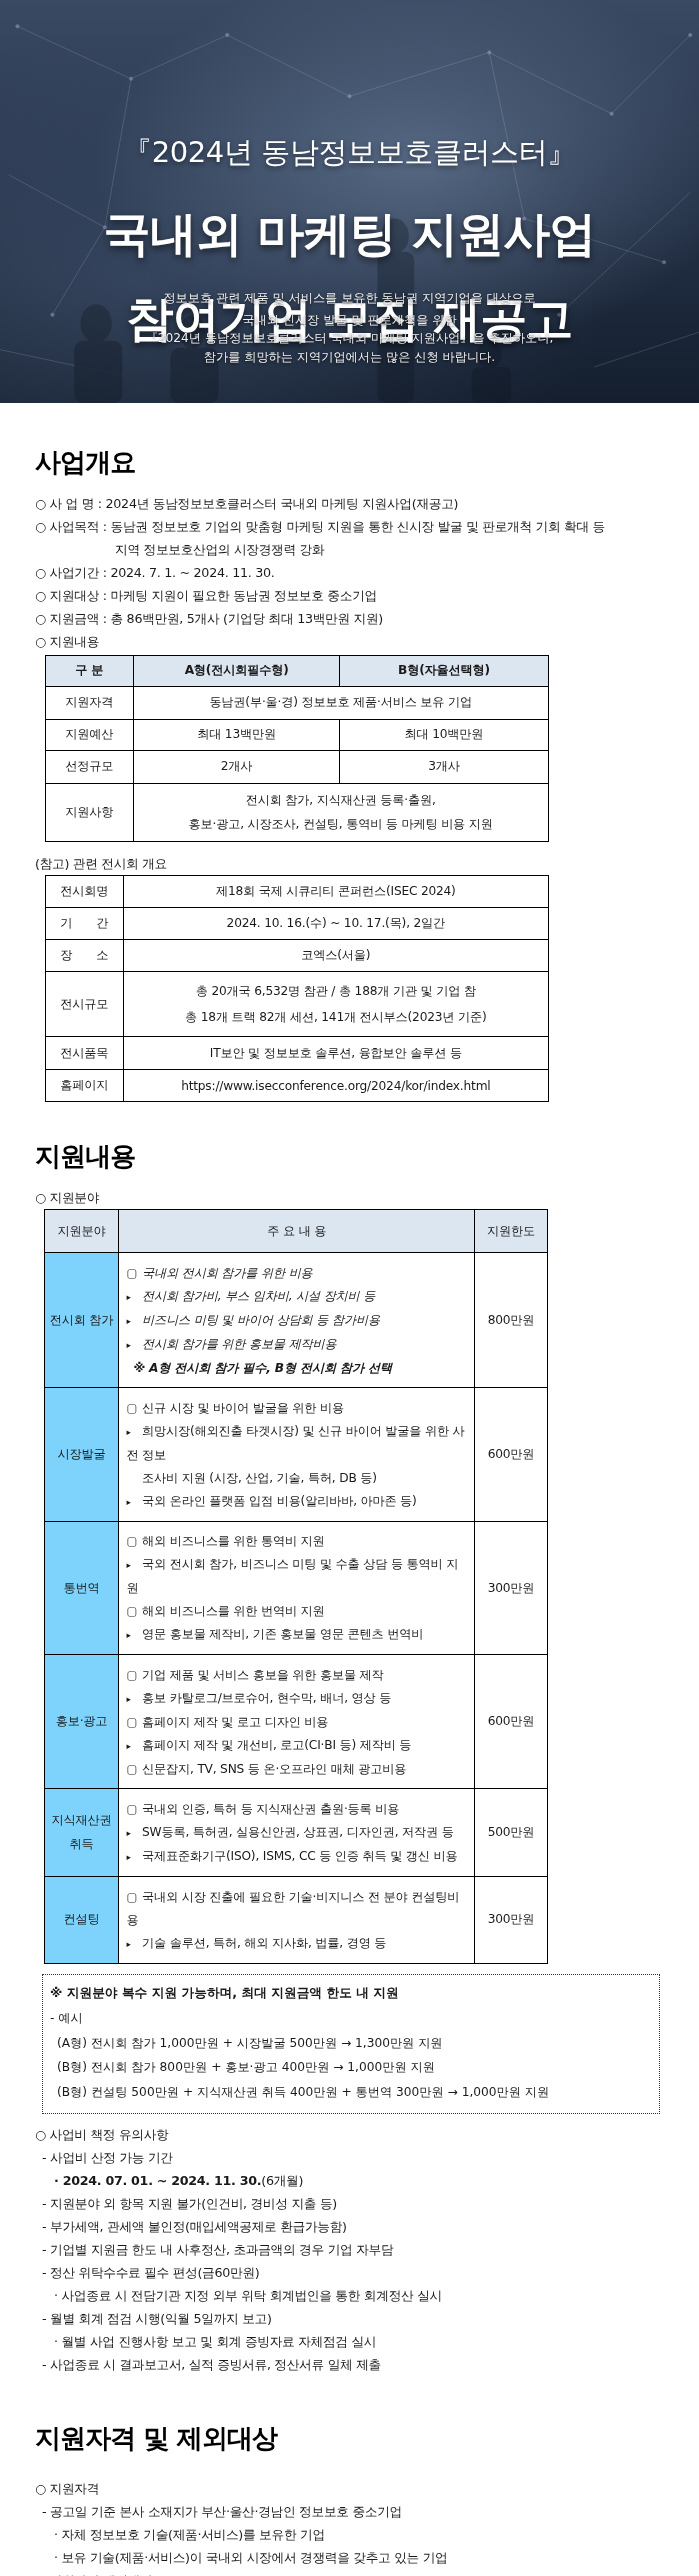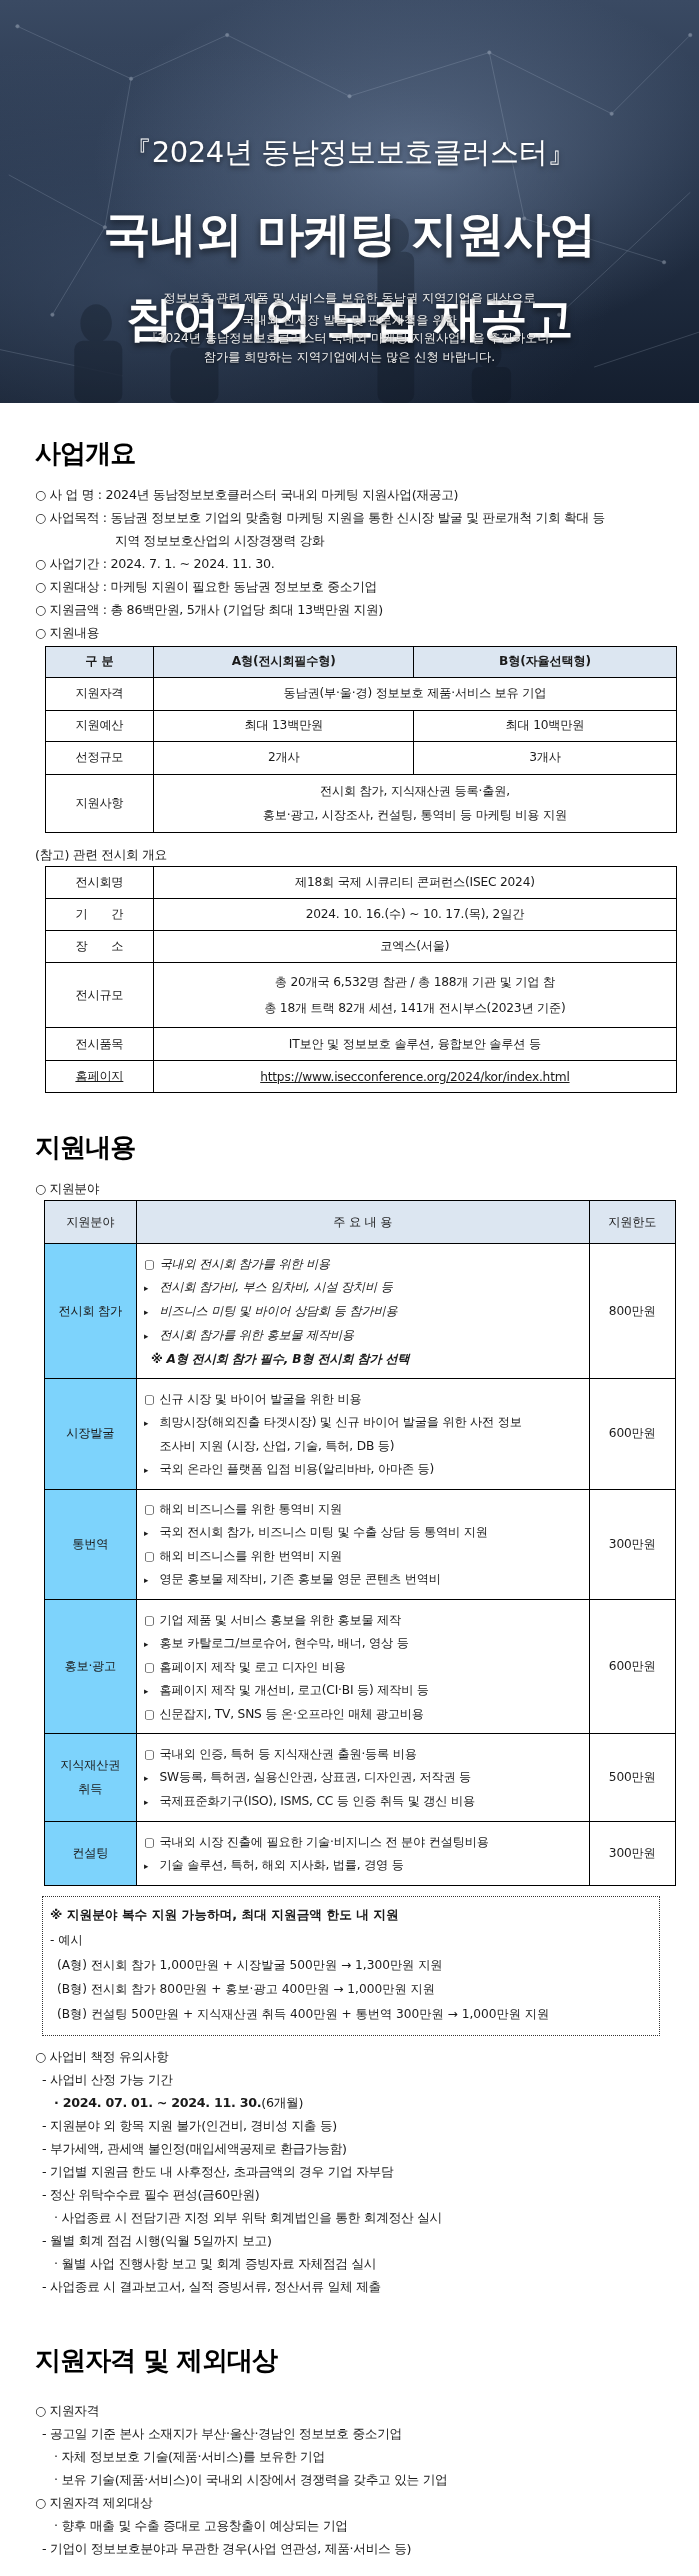--- a/index.html
+++ b/index.html
@@ -20,21 +20,21 @@
   .hdesc { position:absolute; left:0; right:0; text-align:center; font-size: 12.2px; color:#f2f2f2; text-shadow: 0 0.9px 2.6px rgba(0,0,0,0.7); }
 
   .section { padding: 0 35px; }
   .sec-title { font-size: 26px; font-weight: bold; letter-spacing: -0.9px; color: #000; }
   .line { font-size: 12.7px; line-height: 23px; color: #1a1a1a; letter-spacing: -0.3px; }
   .line.indent1 { padding-left: 7px; }
   .line.indent2 { padding-left: 19px; }
   .line.cont { padding-left: 80px; }
   .bold { font-weight: bold; }
 
-  table.t { border-collapse: collapse; width: 632px; margin-left: 9.6px; font-size: 12.2px; }
+  table.t { border-collapse: collapse; width: 504px; margin-left: 9.6px; font-size: 12.2px; }
   table.t td, table.t th { border: 0.9px solid #000; text-align: center; vertical-align: middle; padding: 0 3.5px; font-weight: normal; letter-spacing: -0.2px; }
   table.t th { background: #dce6f1; }
   table.t.first th { font-weight: bold; }
   .lbl-gray { background: #7dd3fc; }
   .cell-left { text-align: left !important; padding: 5.2px 7px !important; }
   .item { font-size: 12.2px; line-height: 23px; letter-spacing: -0.2px; }
   .item.sq::before { content: "\25A2"; display:inline-block; width:15.7px; font-size: 11.4px; }
   .item.tri { padding-left: 0; }
   .item.tri::before { content: "\25B8"; display:inline-block; width:15.7px; font-size: 8.7px; }
   .item.tricont { padding-left: 15.7px; }
@@ -93,21 +93,21 @@
     <div class="hero-sub">『2024년 동남정보보호클러스터』</div>
     <div class="hero-title l1">국내외 마케팅 지원사업</div>
     <div class="hero-title l2">참여기업 모집 재공고</div>
     <div class="hdesc" style="top:290px;">정보보호 관련 제품 및 서비스를 보유한 동남권 지역기업을 대상으로</div>
     <div class="hdesc" style="top:312px;">국내외 신시장 발굴 및 판로개척을 위한</div>
     <div class="hdesc" style="top:330px;">『2024년 동남정보보호클러스터 국내외 마케팅 지원사업』을 추진하오니,</div>
     <div class="hdesc" style="top:349px;">참가를 희망하는 지역기업에서는 많은 신청 바랍니다.</div>
   </div>
 </div>
 
-<div class="section" style="padding-top:33px;">
+<div class="section" style="padding-top:42px;">
   <div class="sec-title">사업개요</div>
   <div style="margin-top:12.2px;">
     <div class="line"><span>○ 사 업 명 : </span><span>2024년 동남정보보호클러스터 국내외 마케팅 지원사업(재공고)</span></div>
     <div class="line"><span>○ 사업목적 : </span><span>동남권 정보보호 기업의 맞춤형 마케팅 지원을 통한 신시장 발굴 및 판로개척 기회 확대 등</span></div>
     <div class="line cont">지역 정보보호산업의 시장경쟁력 강화</div>
     <div class="line"><span>○ 사업기간 : </span><span>2024. 7. 1. ~ 2024. 11. 30.</span></div>
     <div class="line"><span>○ 지원대상 : </span><span>마케팅 지원이 필요한 동남권 정보보호 중소기업</span></div>
     <div class="line"><span>○ 지원금액 : </span><span>총 86백만원, 5개사 (기업당 최대 13백만원 지원)</span></div>
     <div class="line">○ 지원내용</div>
   </div>
@@ -171,21 +171,21 @@
       <td>전시규모</td>
       <td style="line-height:26px;">
         <div>총 20개국 6,532명 참관 / 총 188개 기관 및 기업 참</div>
         <div>총 18개 트랙 82개 세션, 141개 전시부스(2023년 기준)</div>
       </td>
     </tr>
     <tr style="height:33px;">
       <td>전시품목</td>
       <td>IT보안 및 정보보호 솔루션, 융합보안 솔루션 등</td>
     </tr>
-    <tr style="height:32px;text-decoration:underline;">
+    <tr style="height:32px;">
       <td>홈페이지</td>
       <td>https://www.isecconference.org/2024/kor/index.html</td>
     </tr>
   </tbody>
     </table>
 </div>
 
 <div class="section" style="padding-top:37px;">
   <div class="sec-title">지원내용</div>
   <div class="line" style="margin-top:12px;">○ 지원분야</div>

